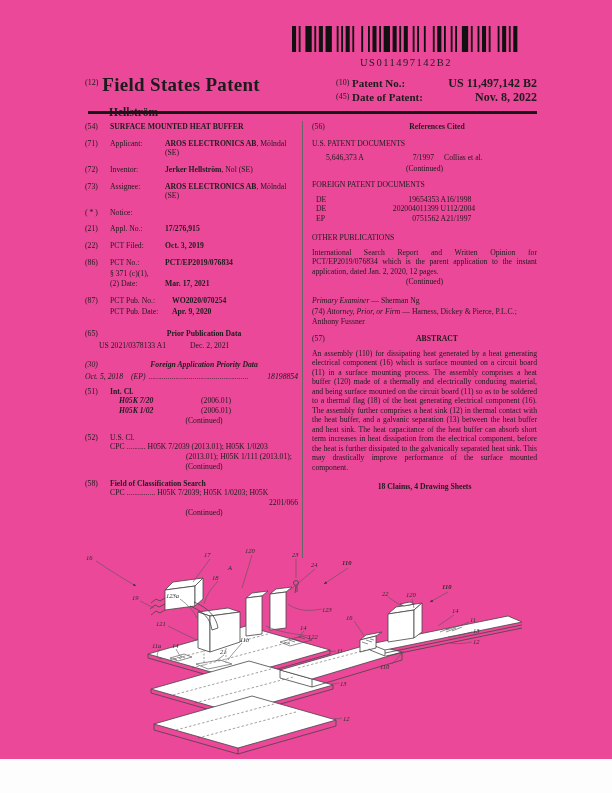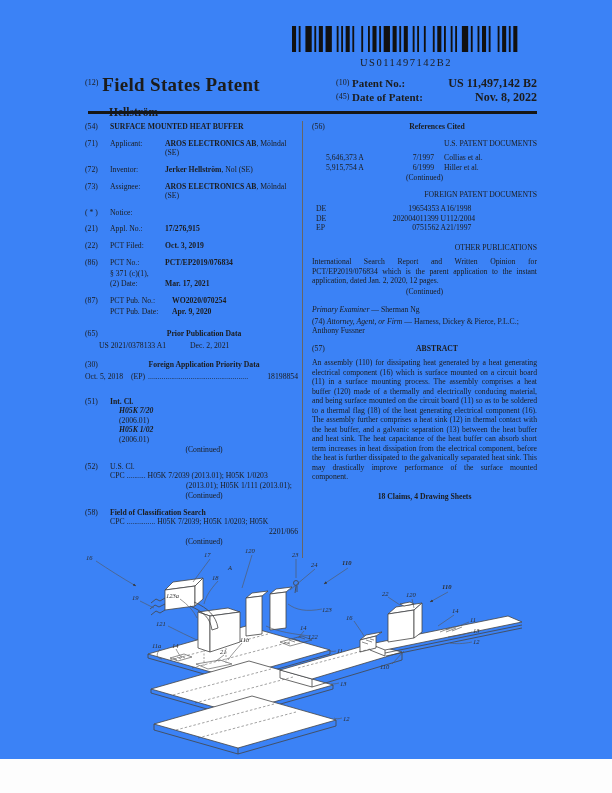--- a/index.html
+++ b/index.html
@@ -1,17 +1,17 @@
 <!DOCTYPE html>
 <html><head>
 <meta charset="utf-8">
 <style>
   html,body{margin:0;padding:0;}
   body{width:612px;height:793px;background:#fdfdfd;font-family:"Liberation Serif","DejaVu Serif",serif;color:#1c1c1c;}
-  .page{position:absolute;left:0;top:0;width:612px;height:759px;background:#3b82f6;overflow:hidden;}
+  .page{position:absolute;left:0;top:0;width:612px;height:759px;background:#ec4899;overflow:hidden;}
   .abs{position:absolute;}
   
   .barcode-wrap{left:290px;top:26px;width:232px;text-align:center;}
   .barcode-text{font-size:10.5px;letter-spacing:1.5px;margin-top:1px;}
   
   .hdr-left{left:85px;top:74px;width:250px;}
   .kindnum{font-size:8px;vertical-align:6px;}
   .us-title{font-size:19px;font-weight:bold;letter-spacing:.3px;}
   .surname{font-size:11.5px;font-weight:bold;margin-left:24px;margin-top:10px;}
   .hdr-right{left:336px;top:76px;width:201px;font-size:11px;}
@@ -30,26 +30,26 @@
   .fbody{flex:1;}
   .frow{display:flex;}
   .flabel{width:55px;flex:none;}
   .fval{flex:1;}
   .just{text-align:justify;}
   .hrow{display:flex;margin-bottom:7.2px;}
   .hhead{flex:1;text-align:center;font-weight:bold;}
   .pubrow{padding-left:14px;display:flex;gap:24px;margin-top:2px;}
   .fapd{display:flex;margin-top:3px;}
   .dots{flex:1;overflow:hidden;white-space:nowrap;margin:0 3px;}
-  .iclrow{display:flex;padding-left:9px;flex-direction:column;}
+  .iclrow{display:flex;padding-left:9px;}
   .iclcode{width:82px;font-weight:bold;font-style:italic;}
   .cpcline2{text-align:right;}
   .cont{text-align:center;margin-top:1px;}
   
-  .subhead{text-align:right;margin:7px 0 5px 0;}
+  .subhead{text-align:left;margin:7px 0 5px 0;}
   .usrow{display:flex;padding-left:14px;}
   .usnum{width:66px;}
   .usdate{width:42px;text-align:right;padding-right:10px;}
   .forow{display:flex;}
   .fcountry{width:34px;padding-left:4px;}
   .fnumber{width:100px;text-align:right;}
   .fdate{width:52px;text-align:left;}
   .pubs-text{text-align:justify;margin-top:1px;}
   .exam{margin-top:9px;}
   .ital{font-style:italic;}
@@ -217,21 +217,21 @@
       <div class="hrow" style="margin-bottom:3px;">
         <span class="fnum">(65)</span>
         <span class="hhead">Prior Publication Data</span>
       </div>
       <div class="pubrow">
         <span>US 2021/0378133 A1</span>
         <span>Dec. 2, 2021</span>
       </div>
     </div>
 
-    <div style="margin-bottom:15px;">
+    <div style="margin-bottom:5px;font-style:italic;">
       <div class="hrow" style="margin-bottom:3px;">
         <span class="fnum">(30)</span>
         <span class="hhead">Foreign Application Priority Data</span>
       </div>
       <div class="fapd">
         <span>Oct. 5, 2018</span>
         <span style="margin-left:8px">(EP)</span>
         <span class="dots">....................................................</span>
         <span>18198854</span>
       </div>
@@ -280,25 +280,20 @@
       <span class="fnum">(56)</span>
       <span class="hhead">References Cited</span>
     </div>
 
     <div class="subhead">U.S. PATENT DOCUMENTS</div>
     <div class="usrow">
       <span class="usnum">5,646,373 A</span>
       <span class="usdate">7/1997</span>
       <span>Collias et al.</span>
     </div>
-    <div class="usrow">
-      <span class="usnum">5,915,754 A</span>
-      <span class="usdate">6/1999</span>
-      <span>Hiller et al.</span>
-    </div>
     <div class="cont">(Continued)</div>
 
     <div class="subhead">FOREIGN PATENT DOCUMENTS</div>
     <div class="forow">
       <span class="fcountry">DE</span>
       <span class="fnumber">19654353 A1</span>
       <span class="fdate">6/1998</span>
     </div>
     <div class="forow">
       <span class="fcountry">DE</span>
@@ -312,21 +307,21 @@
     </div>
 
     <div class="subhead" style="margin-top:10px">OTHER PUBLICATIONS</div>
     <div class="pubs-text">International Search Report and Written Opinion for PCT/EP2019/076834 which is the parent application to the instant application, dated Jan. 2, 2020, 12 pages.</div>
     <div class="cont">(Continued)</div>
 
     <div class="exam">
       <span class="ital">Primary Examiner</span> <span>— Sherman Ng</span>
     </div>
     <div style="margin-top:2px;">
-      <span>(74)</span> <span class="ital">Attorney, Agent, or Firm</span> <span>— Harness, Dickey &amp; Pierce, P.L.C.; Anthony Fussner</span>
+      <span>(74)</span> <span class="ital">Attorney, Prior, or Firm</span> <span>— Harness, Dickey &amp; Pierce, P.L.C.; Anthony Fussner</span>
     </div>
 
     <div class="abs-head">
       <span class="fnum">(57)</span>
       <span class="hhead">ABSTRACT</span>
     </div>
     <div class="abs-text">An assembly (110) for dissipating heat generated by a heat generating electrical component (16) which is surface mounted on a circuit board (11) in a surface mounting process. The assembly comprises a heat buffer (120) made of a thermally and electrically conducing material, and being surface mounted on the circuit board (11) so as to be soldered to a thermal flag (18) of the heat generating electrical component (16). The assembly further comprises a heat sink (12) in thermal contact with the heat buffer, and a galvanic separation (13) between the heat buffer and heat sink. The heat capacitance of the heat buffer can absorb short term increases in heat dissipation from the electrical component, before the heat is further dissipated to the galvanically separated heat sink. This may drastically improve performance of the surface mounted component.</div>
 
     <div class="claims">18 Claims, 4 Drawing Sheets</div>
   </div>

